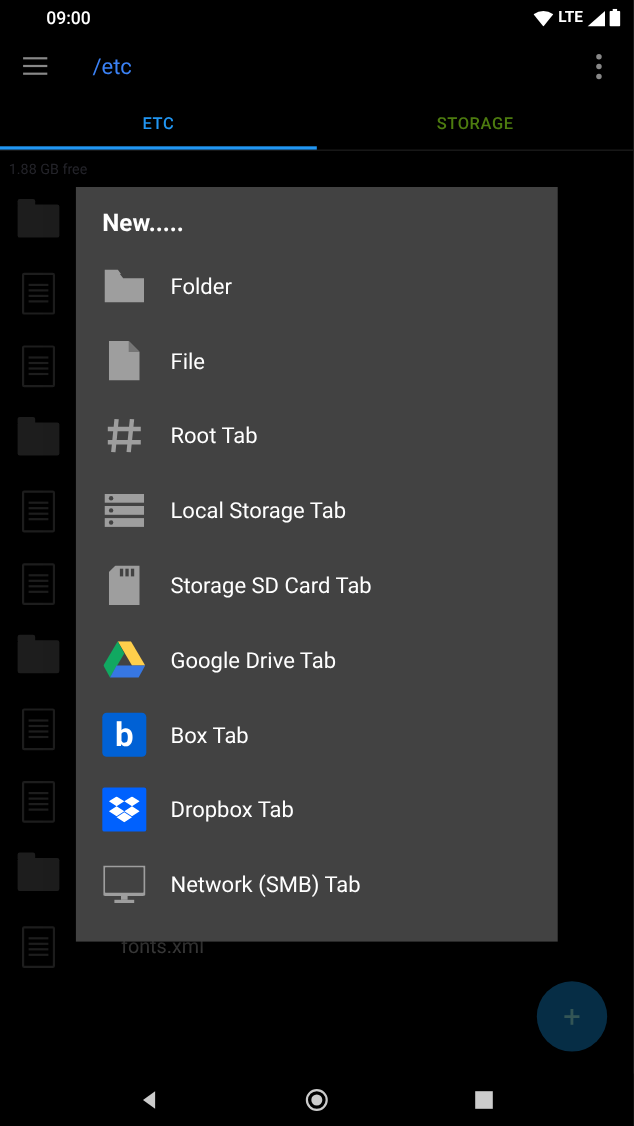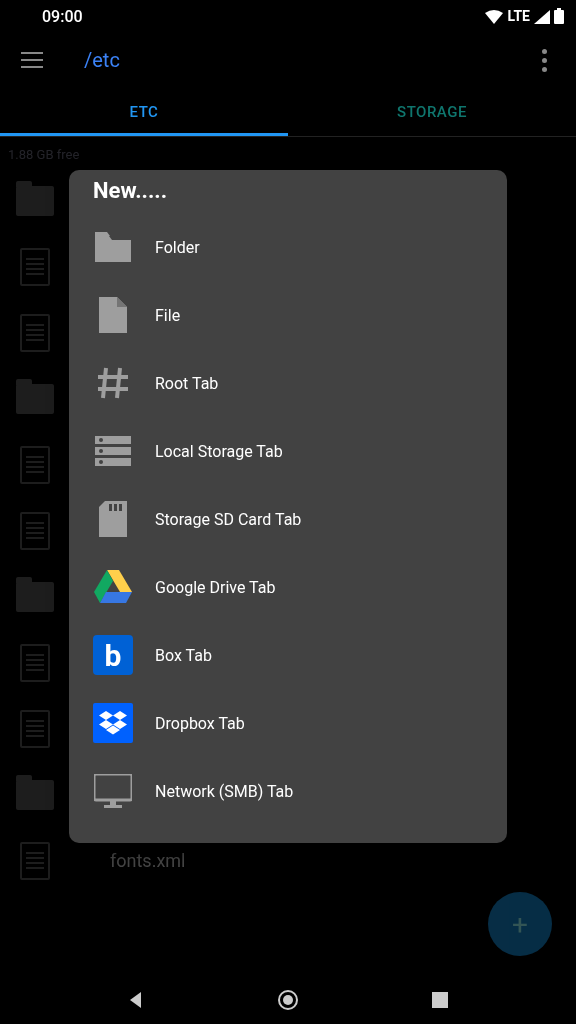--- a/index.html
+++ b/index.html
@@ -10,46 +10,46 @@
     
     .app-bar { height: 56px; display: flex; align-items: center; padding: 0 8px; }
     .hamburger { width: 48px; height: 48px; display: flex; align-items: center; justify-content: center; }
     .hamburger-lines { width: 22px; height: 16px; display: flex; flex-direction: column; justify-content: space-between; }
     .hamburger-lines span { height: 2px; background: #888; }
     .path { font-size: 20px; color: #3b82f6; margin-left: 28px; }
     .more-dots { margin-left: auto; width: 48px; height: 48px; display: flex; flex-direction: column; align-items: center; justify-content: center; gap: 4px; }
     .more-dots span { width: 5px; height: 5px; background: #888; border-radius: 50%; }
     
     .tabs { display: flex; height: 48px; }
-    .tab { flex: 1; display: flex; align-items: center; justify-content: center; font-size: 15px; font-weight: 500; color: #0f766e; letter-spacing: 0.5px; position: relative; }
+    .tab { flex: 1; display: flex; align-items: center; justify-content: center; font-size: 15px; font-weight: 500; color: #4d7c0f; letter-spacing: 0.5px; position: relative; }
     .tab.active { color: #2196F3; }
     .tab.active::after { content: ''; position: absolute; bottom: 0; left: 0; right: 0; height: 3px; background: #2196F3; }
     
     .divider { height: 1px; background: #222; }
     
     .content { position: relative; padding-top: 4px; opacity: 0.35; }
     .freespace { font-size: 13px; color: #667; padding: 6px 8px; }
     .file-row { display: flex; align-items: center; padding: 6px 16px; gap: 16px; height: 66px; }
     .file-icon { width: 38px; height: 38px; flex-shrink: 0; }
     .folder-shape { width: 38px; height: 30px; background: #555; border-radius: 2px; position: relative; margin-top: 4px; }
     .folder-shape::before { content: ''; position: absolute; top: -5px; left: 0; width: 16px; height: 6px; background: #555; border-radius: 2px 2px 0 0; }
     .doc-shape { width: 30px; height: 38px; border: 2px solid #555; border-radius: 2px; margin-left: 4px; position: relative; }
     .doc-shape::before { content: ''; position: absolute; left: 4px; right: 4px; top: 8px; height: 2px; background: #555; box-shadow: 0 5px 0 #555, 0 10px 0 #555, 0 15px 0 #555; }
     .file-info { display: flex; flex-direction: column; gap: 2px; margin-left: 40px; }
     .file-name { font-size: 18px; color: #ccc; }
     .file-meta { font-size: 13px; color: #556; display: flex; gap: 12px; }
     
     .fab { position: absolute; right: 24px; bottom: 68px; width: 64px; height: 64px; border-radius: 50%; background: #0d5a8a; display: flex; align-items: center; justify-content: center; font-size: 28px; color: #6aa; opacity: 0.5; }
     
     .dialog-overlay { position: absolute; top: 0; left: 0; right: 0; bottom: 0; display: flex; align-items: flex-start; justify-content: center; }
-    .dialog { margin-top: 170px; width: 438px; background: #424242; border-radius: 10px; padding: 8px 0 18px 0; box-shadow: 0 8px 20px rgba(0,0,0,0.5); }
+    .dialog { margin-top: 170px; width: 438px; background: #424242; border-radius: 0; padding: 21px 0 18px 0; box-shadow: 0 8px 20px rgba(0,0,0,0.5); }
     .dialog-title { font-size: 22px; font-weight: bold; color: #fff; padding: 0 24px 10px 24px; }
     .dialog-item { display: flex; align-items: center; padding: 14px 24px; gap: 22px; }
     .dialog-icon { width: 40px; height: 40px; display: flex; align-items: center; justify-content: center; flex-shrink: 0; }
-    .dialog-label { font-size: 16px; color: #fff; }
+    .dialog-label { font-size: 20px; color: #fff; }
     
     .navbar { position: absolute; bottom: 0; left: 0; right: 0; height: 48px; background: #000; display: flex; align-items: center; justify-content: space-around; padding: 0 60px; }
     .nav-btn { width: 32px; height: 32px; display: flex; align-items: center; justify-content: center; }
     
     svg { display: block; }
   </style>
 </head>
 <body>
 
 <div class="status-bar">

